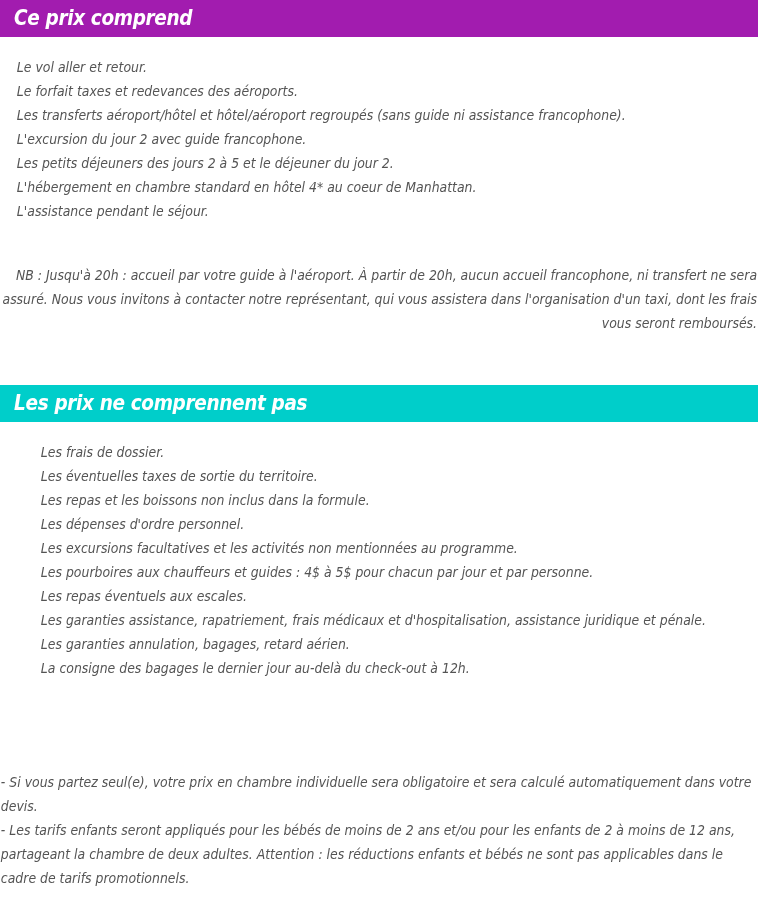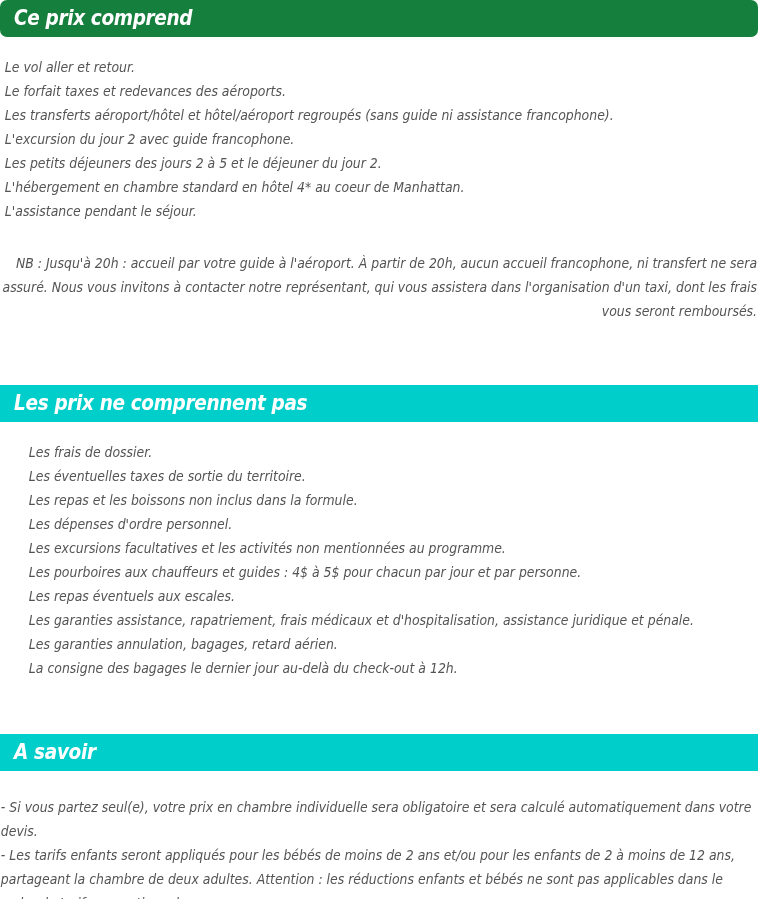--- a/index.html
+++ b/index.html
@@ -38,21 +38,21 @@
     transform: scaleX(0.88);
     transform-origin: left center;
   }
   .section-body {
     padding: 0;
     margin: 0;
   }
   .list {
     list-style: none;
     margin: 0;
-    padding: 4px;
+    padding: 16px;
   }
   .list li,
   .para {
     font-family: "DejaVu Sans", sans-serif;
     font-style: italic;
     font-size: 14.5px;
     color: #545454;
     line-height: 24px;
     margin: 0;
     padding: 0 0 0 1px;
@@ -65,34 +65,34 @@
     width: 116%;
   }
   
   #sec-inclus .section-bar { height: 37px; }
   #sec-inclus .list { padding-top: 18px; }
   
   .nb-block { padding-top: 24px; text-align: right; }
   .nb-block .para { line-height: 24px; }
   
   .gap-1 { height: 50px; }
-  #sec-exclus .section-bar { height: 37px; margin-top: 12px; }
+  #sec-exclus .section-bar { height: 37px; }
   #sec-exclus .list { padding-top: 18px; margin-left: 24px; }
   .gap-2 { height: 50px; }
   #sec-asavoir .section-bar { height: 37px; }
   #sec-asavoir .body-paras { padding-top: 24px; }
   .body-paras .para + .para { margin-top: 0; }
 </style>
 </head>
 <body>
 
 <div class="page">
 
   <div class="section" id="sec-inclus">
-    <div class="section-bar" style="background: #15803d; border-radius: 7px;">
+    <div class="section-bar" style="background: #a21caf;">
       <h2 class="section-title">Ce prix comprend</h2>
     </div>
     <div class="section-body">
       <ul class="list">
         <li style="color: rgb(84, 84, 84);">Le vol aller et retour.</li>
         <li style="color: rgb(84, 84, 84);">Le forfait taxes et redevances des aéroports.</li>
         <li style="color: rgb(84, 84, 84);">Les transferts aéroport/hôtel et hôtel/aéroport regroupés (sans guide ni assistance francophone).</li>
         <li style="color: rgb(84, 84, 84);">L'excursion du jour 2 avec guide francophone.</li>
         <li style="color: rgb(84, 84, 84);">Les petits déjeuners des jours 2 à 5 et le déjeuner du jour 2.</li>
         <li style="color: rgb(84, 84, 84);">L'hébergement en chambre standard en hôtel 4* au coeur de Manhattan.</li>
@@ -122,22 +122,19 @@
         <li style="color: rgb(84, 84, 84);">Les garanties assistance, rapatriement, frais médicaux et d'hospitalisation, assistance juridique et pénale.</li>
         <li style="color: rgb(84, 84, 84);">Les garanties annulation, bagages, retard aérien.</li>
         <li style="color: rgb(84, 84, 84);">La consigne des bagages le dernier jour au-delà du check-out à 12h.</li>
       </ul>
     </div>
   </div>
 
   <div class="gap-2"></div>
 
   <div class="section" id="sec-asavoir">
-    <div class="section-bar" style="background: rgb(0, 206, 202);">
-      <h2 class="section-title">A savoir</h2>
-    </div>
     <div class="section-body body-paras">
       <p class="para" style="color: rgb(84, 84, 84);">- Si vous partez seul(e), votre prix en chambre individuelle sera obligatoire et sera calculé automatiquement dans votre devis.</p>
       <p class="para" style="color: rgb(84, 84, 84);">- Les tarifs enfants seront appliqués pour les bébés de moins de 2 ans et/ou pour les enfants de 2 à moins de 12 ans, partageant la chambre de deux adultes. Attention : les réductions enfants et bébés ne sont pas applicables dans le cadre de tarifs promotionnels.</p>
     </div>
   </div>
 
 </div>
 
 </body></html>

